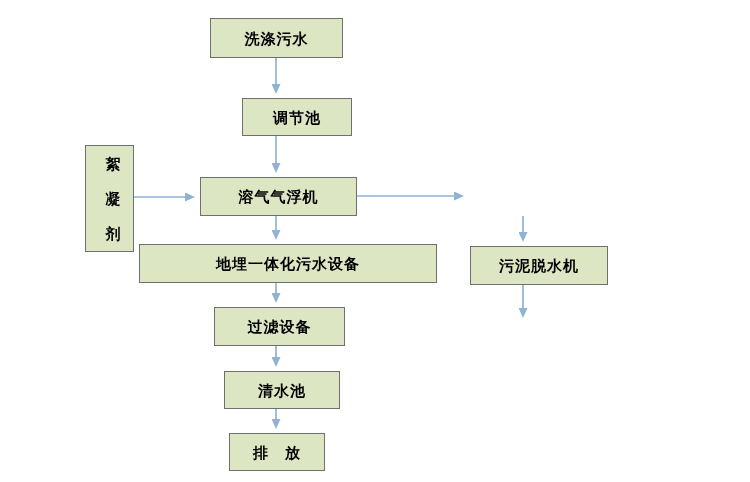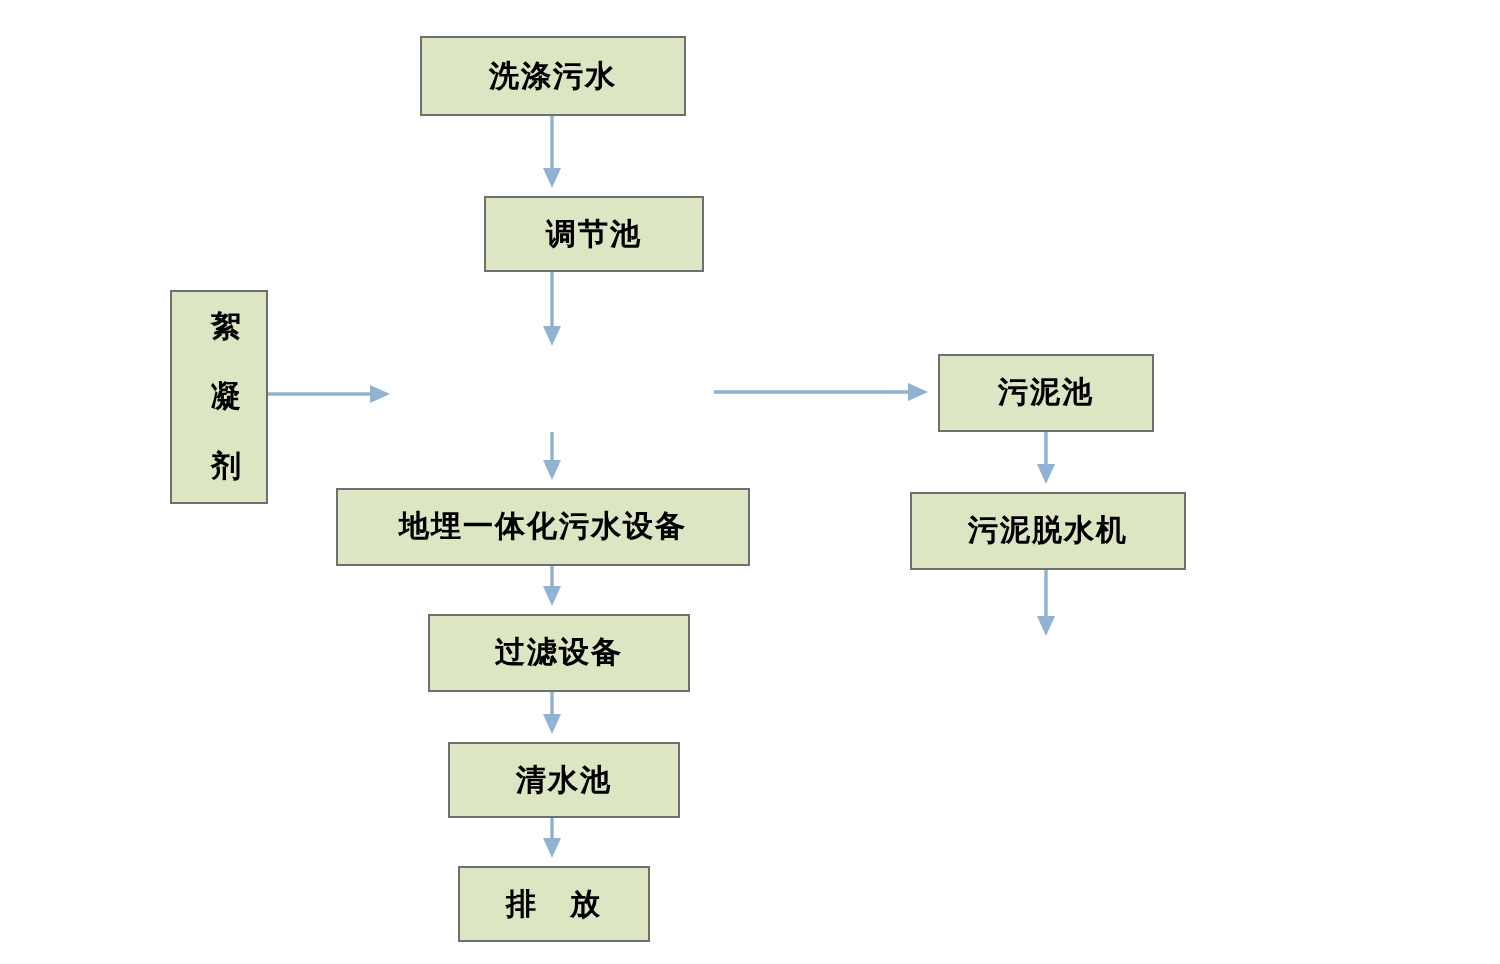--- a/index.html
+++ b/index.html
@@ -85,39 +85,39 @@
   </div>
 
   <div class="node" style="left:222px; top:98px; width:110px; height:38px;margin-left:20px;">
     <span class="node-label">调节池</span>
   </div>
 
   <div class="node node-vertical" style="left:85px; top:145px; width:49px; height:107px;">
     <span class="node-label">絮凝剂</span>
   </div>
 
+  <div class="node" style="left:200px; top:177px; width:157px; height:39px;">
+    <span class="node-label">溶气气浮机</span>
+  </div>
 
-  <div class="node" style="left:168px; top:244px; width:207px; height:39px;">
+  <div class="node" style="left:139px; top:244px; width:298px; height:39px;">
     <span class="node-label">地埋一体化污水设备</span>
   </div>
 
   <div class="node" style="left:224px; top:371px; width:116px; height:38px;">
     <span class="node-label">清水池</span>
   </div>
 
   <div class="node" style="left:214px; top:307px; width:131px; height:39px;">
     <span class="node-label">过滤设备</span>
   </div>
 
   <div class="node" style="left:229px; top:433px; width:96px; height:38px;">
     <span class="node-label">排　放</span>
   </div>
 
-  <div class="node" style="left:469px; top:177px; width:108px; height:39px;">
-    <span class="node-label">污泥池</span>
-  </div>
 
-  <div class="node" style="left:455px; top:246px; width:138px; height:39px;">
+  <div class="node" style="left:470px; top:246px; width:138px; height:39px;">
     <span class="node-label">污泥脱水机</span>
   </div>
 
 
 </div>
 
 </body></html>

